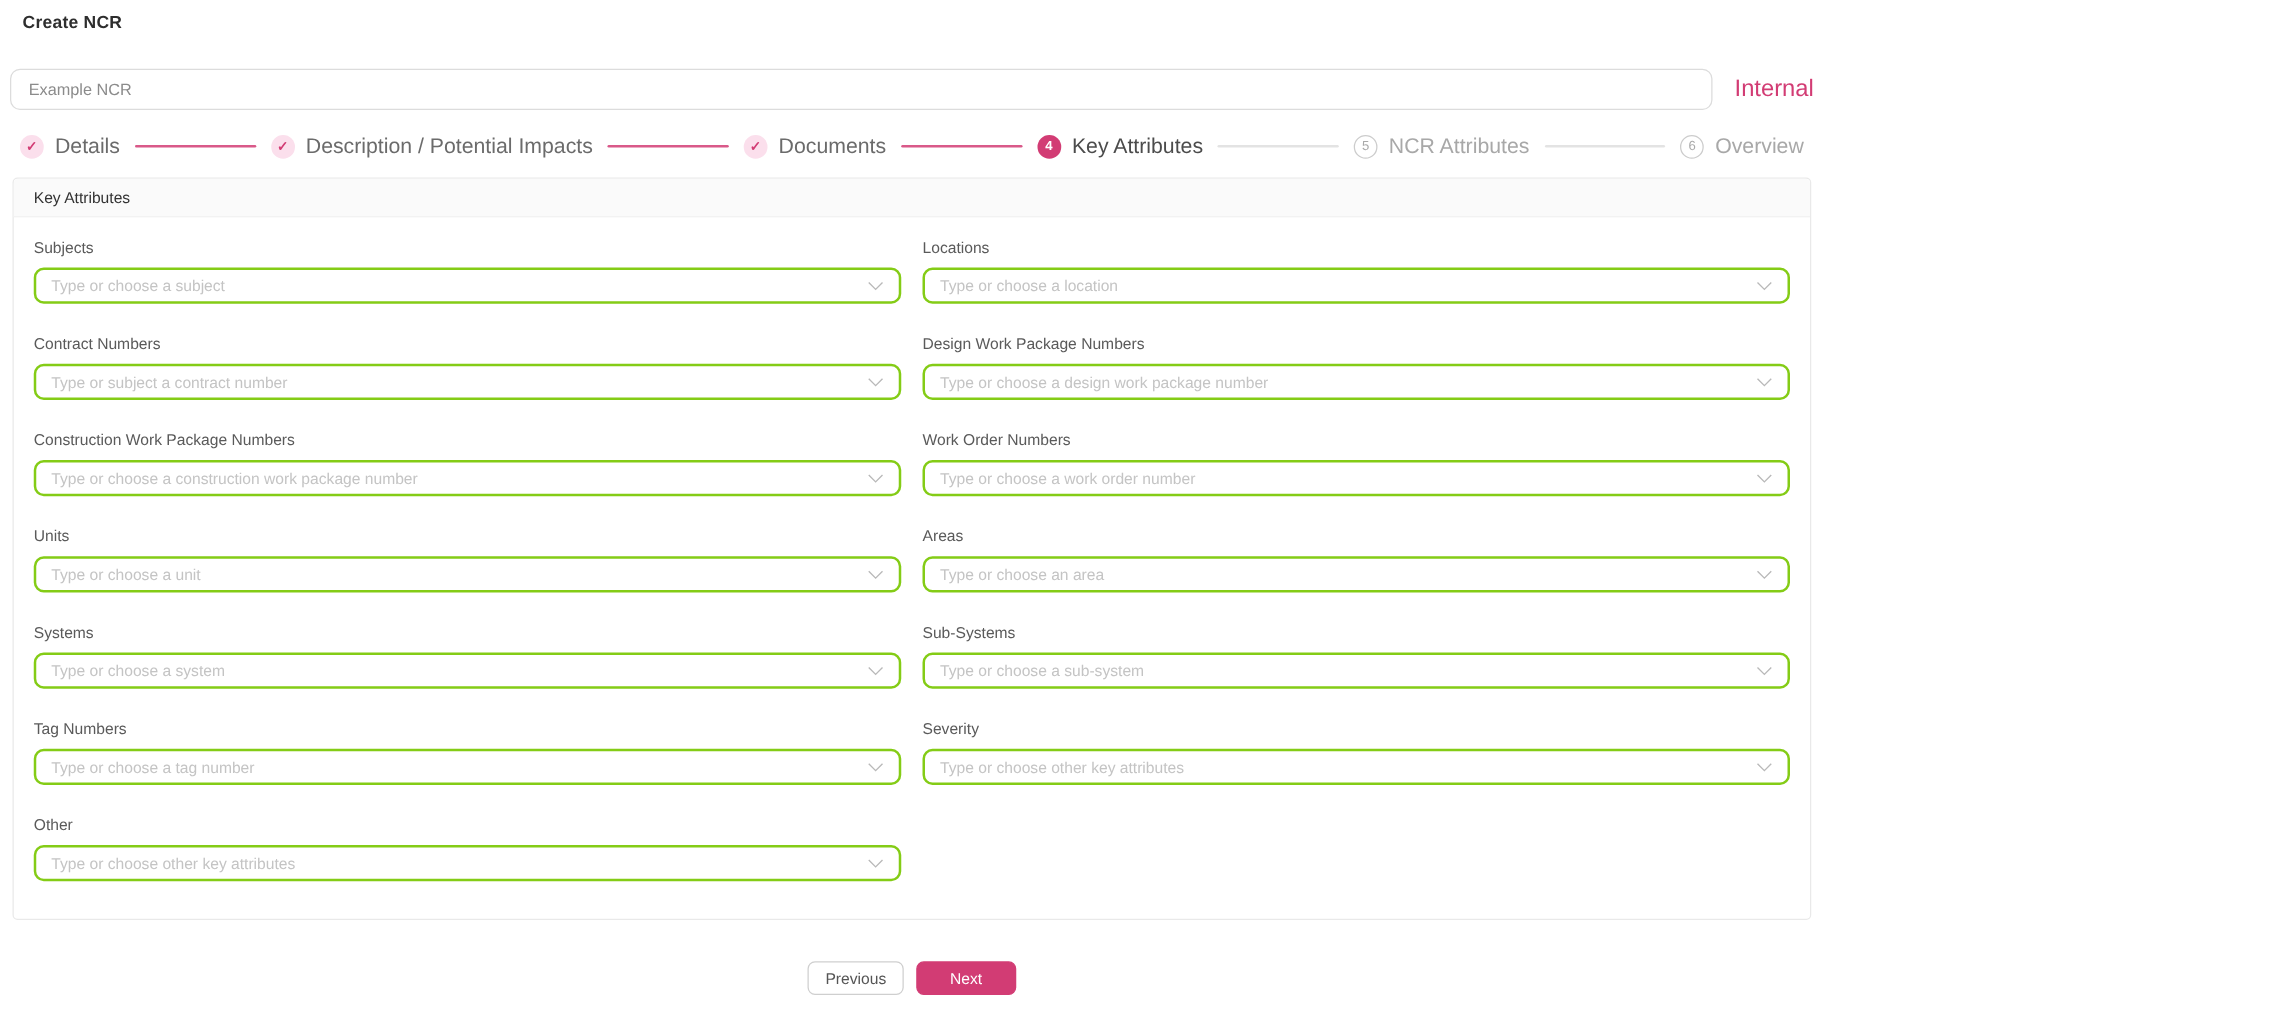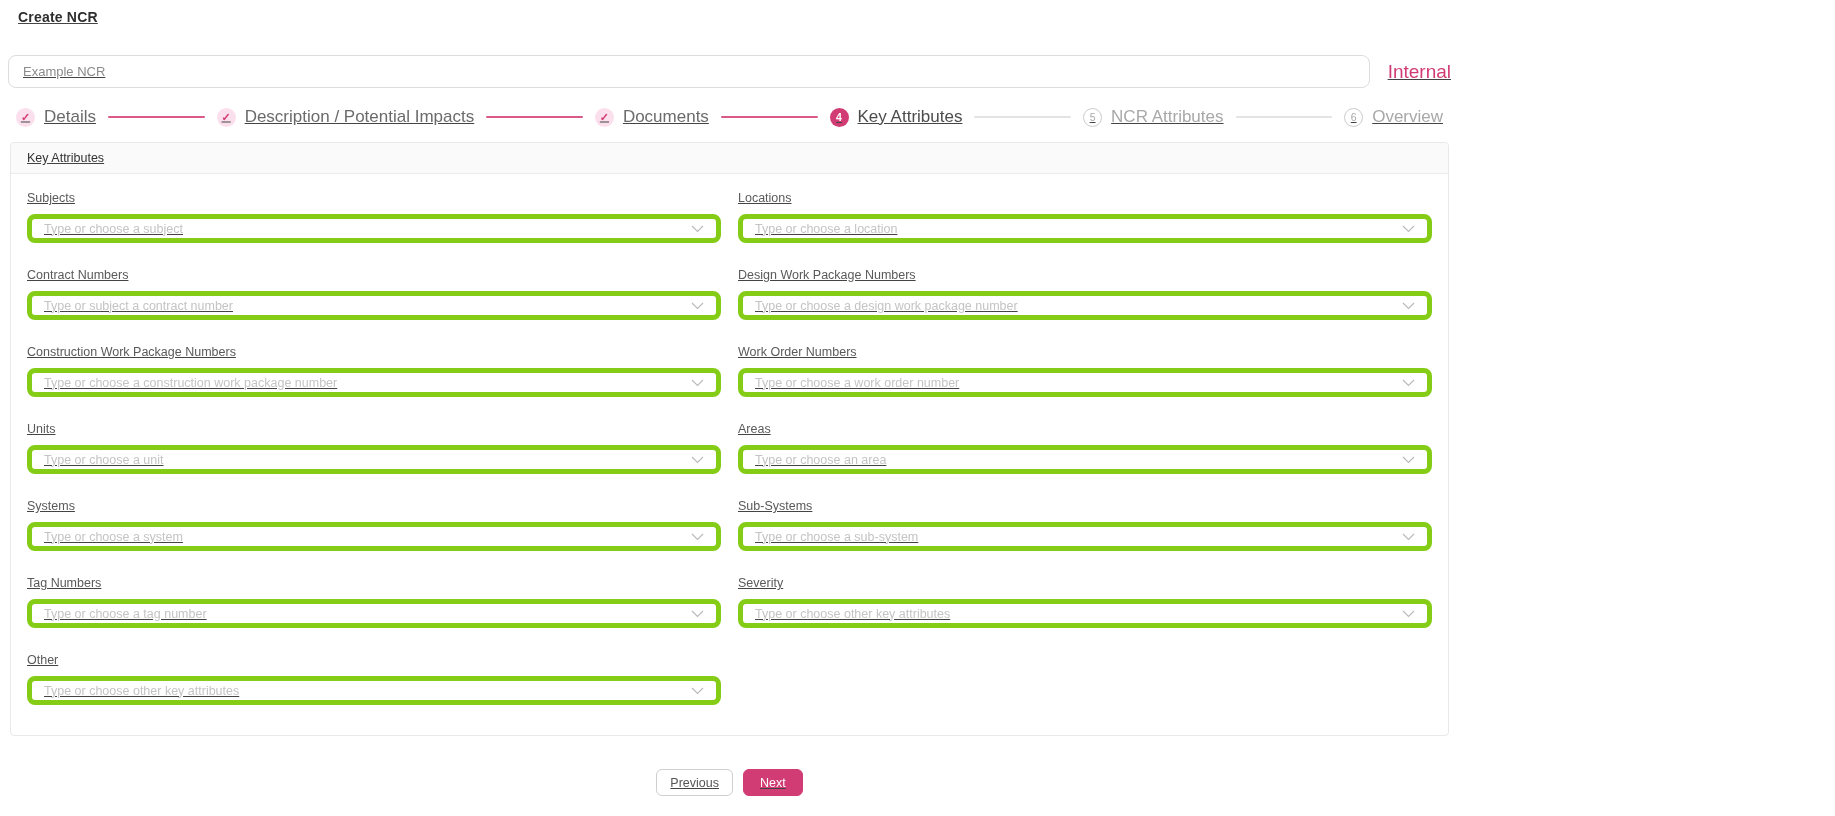--- a/index.html
+++ b/index.html
@@ -2,21 +2,21 @@
 <html style="--accent: #d23c74; --accent-light: #fbdfec;"><head>
 <meta charset="utf-8">
 <style>
   * { margin:0; padding:0; box-sizing:border-box; }
   html,body { background:#ffffff; }
   body {
     width:1835px; height:816px; overflow:hidden;
     font-family:"Liberation Sans", sans-serif;
     color:#444;
   }
-  .page { width:1459px; height:816px; position:relative;text-decoration:underline; }
+  .page { width:1459px; height:816px; position:relative; }
 
   .page-title {
     padding:9px 0 0 18px;
     font-size:14px; font-weight:700; color:#2e2e2e; letter-spacing:.2px;
   }
 
   .name-row { display:flex; align-items:center; margin:30px 8px 0 8px; }
   .ncr-name-input {
     width:1742px; height:33px;
     border:1px solid #dcdcdc; border-radius:8px;
@@ -52,35 +52,35 @@
     padding:8px 16px; font-size:12.5px; color:#333333;
     border-radius:4px 4px 0 0;
   }
   .card-body { padding:17px 16px 30px 16px; }
   .fields-grid {
     display:grid; grid-template-columns:1fr 1fr;
     column-gap:17px; row-gap:25px;
   }
   .field-label { font-size:12.5px; color:#5a5a5a; margin-bottom:9px; }
   .select {
-    height:29px; border:5px solid #84cc16; border-radius:8px; background:#ffffff;
+    height:29px; border:2px solid #84cc16; border-radius:8px; background:#ffffff;
     display:flex; align-items:center; justify-content:space-between;
     padding:0 12px; cursor:pointer;
   }
   .select-placeholder { font-size:12.5px; color:#c4c4c4; }
   .chevron { flex:none; margin-left:8px; }
 
   .footer { display:flex; justify-content:center; align-items:center; gap:10px; margin-top:33px; }
   .btn {
     height:27px; border-radius:6px; font-size:12.5px;
     font-family:"Liberation Sans", sans-serif; cursor:pointer;
     display:inline-flex; align-items:center;
   }
   .btn-previous { background:#ffffff; border:1px solid #cfcfcf; color:#555555; padding:0 13px; }
-  .btn-next { background:var(--accent); border:1px solid var(--accent); color:#ffffff; padding:0 16px; }
+  .btn-next { background:var(--accent); border:1px solid var(--accent); color:#ffffff; padding:0 26px; }
 </style>
 </head>
 <body>
 
 <div class="page">
 
   <div class="page-title">Create NCR</div>
 
   <div class="name-row">
     <input class="ncr-name-input" type="text" value="Example NCR" style="">

